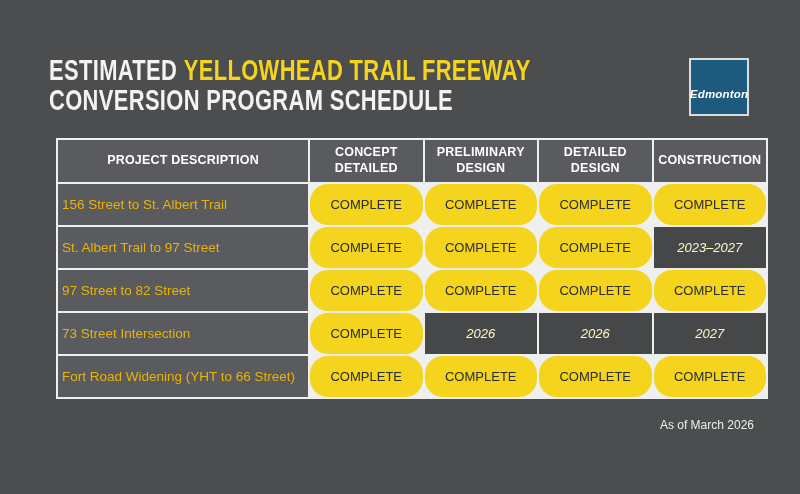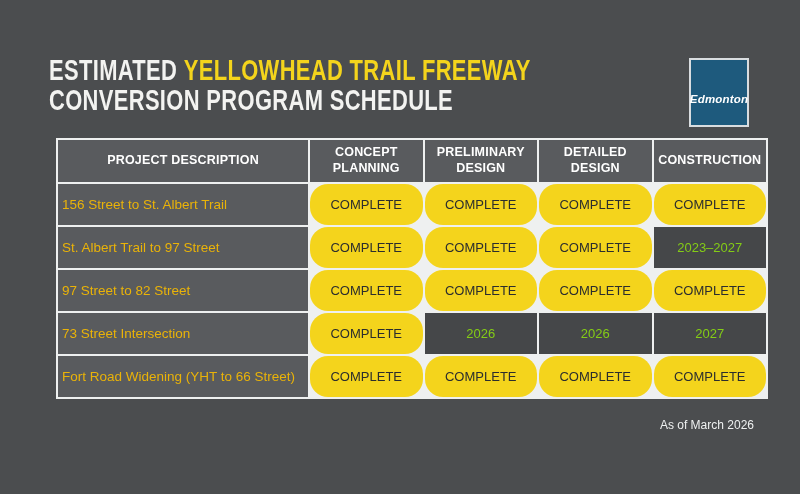--- a/index.html
+++ b/index.html
@@ -30,21 +30,21 @@
   }
   .title .hl { color: var(--yellow, #f4d41c); }
   .title .prefix { margin-right: 9px; }
 
   
   .logo {
     position: absolute;
     left: 689px;
     top: 58px;
     width: 60px;
-    height: 69px;
+    height: 58px;
     background: var(--logo-blue, #1e5a7d);
     border: 2px solid #d9dde0;
     box-sizing: border-box;
     display: flex;
     align-items: center;
     justify-content: center;
     padding-top: 13px;
   }
   .logo .wordmark {
     color: #ffffff;
@@ -94,21 +94,22 @@
     padding-left: 12px;
   }
   td.status { text-align: center; font-size: 13px; }
   td.status.complete {
     background: var(--yellow, #f4d41c);
     color: #2b2d2e;
     border-radius: 18px;
   }
   td.status.scheduled {
     background: var(--dark-cell, #454749);
-    color: #84cc16;
+    color: #fef9c3;
+    font-style: italic;
   }
 
   
   .footnote {
     position: absolute;
     top: 418px;
     right: 46px;
     color: #eef0f0;
     font-size: 12px;
   }
@@ -132,21 +133,21 @@
       <colgroup>
         <col class="c-project">
           <col>
           <col>
           <col>
           <col>
       </colgroup>
       <thead>
         <tr>
           <th>PROJECT DESCRIPTION</th>
-          <th>CONCEPT PLANNING</th>
+          <th>CONCEPT DETAILED</th>
           <th>PRELIMINARY DESIGN</th>
           <th>DETAILED DESIGN</th>
           <th>CONSTRUCTION</th>
         </tr>
       </thead>
       <tbody>
           <tr>
             <td class="project">156 Street to St. Albert Trail</td>
             <td class="status complete">COMPLETE</td>
             <td class="status complete">COMPLETE</td>

